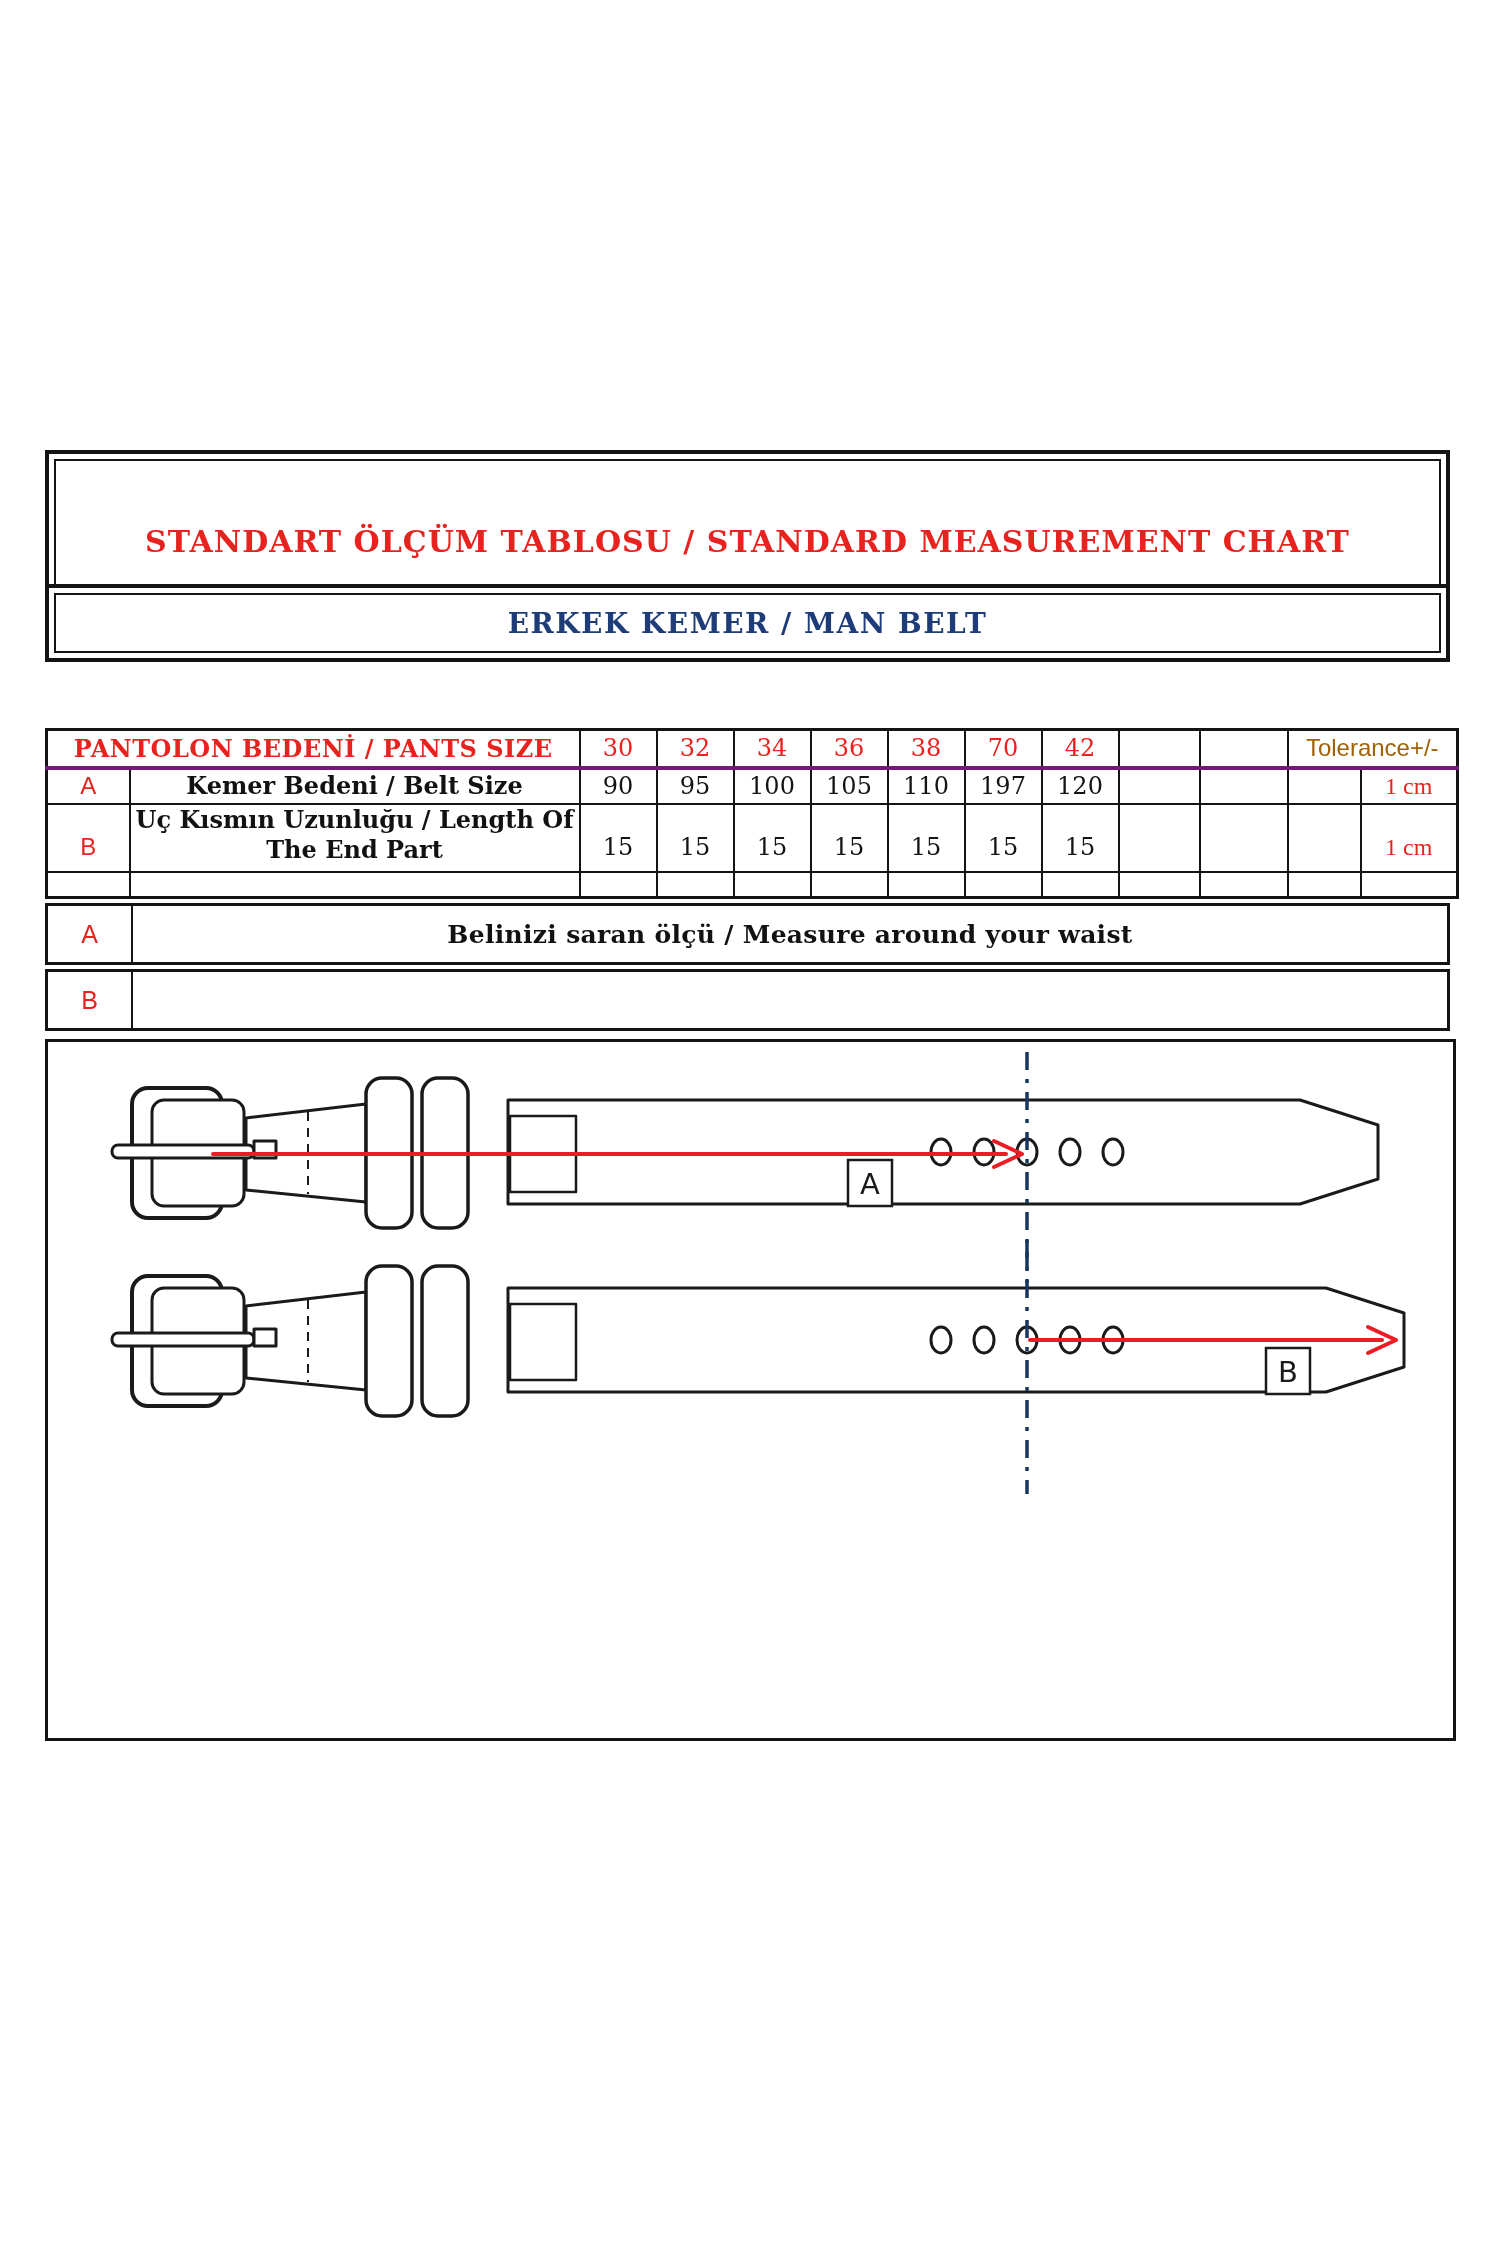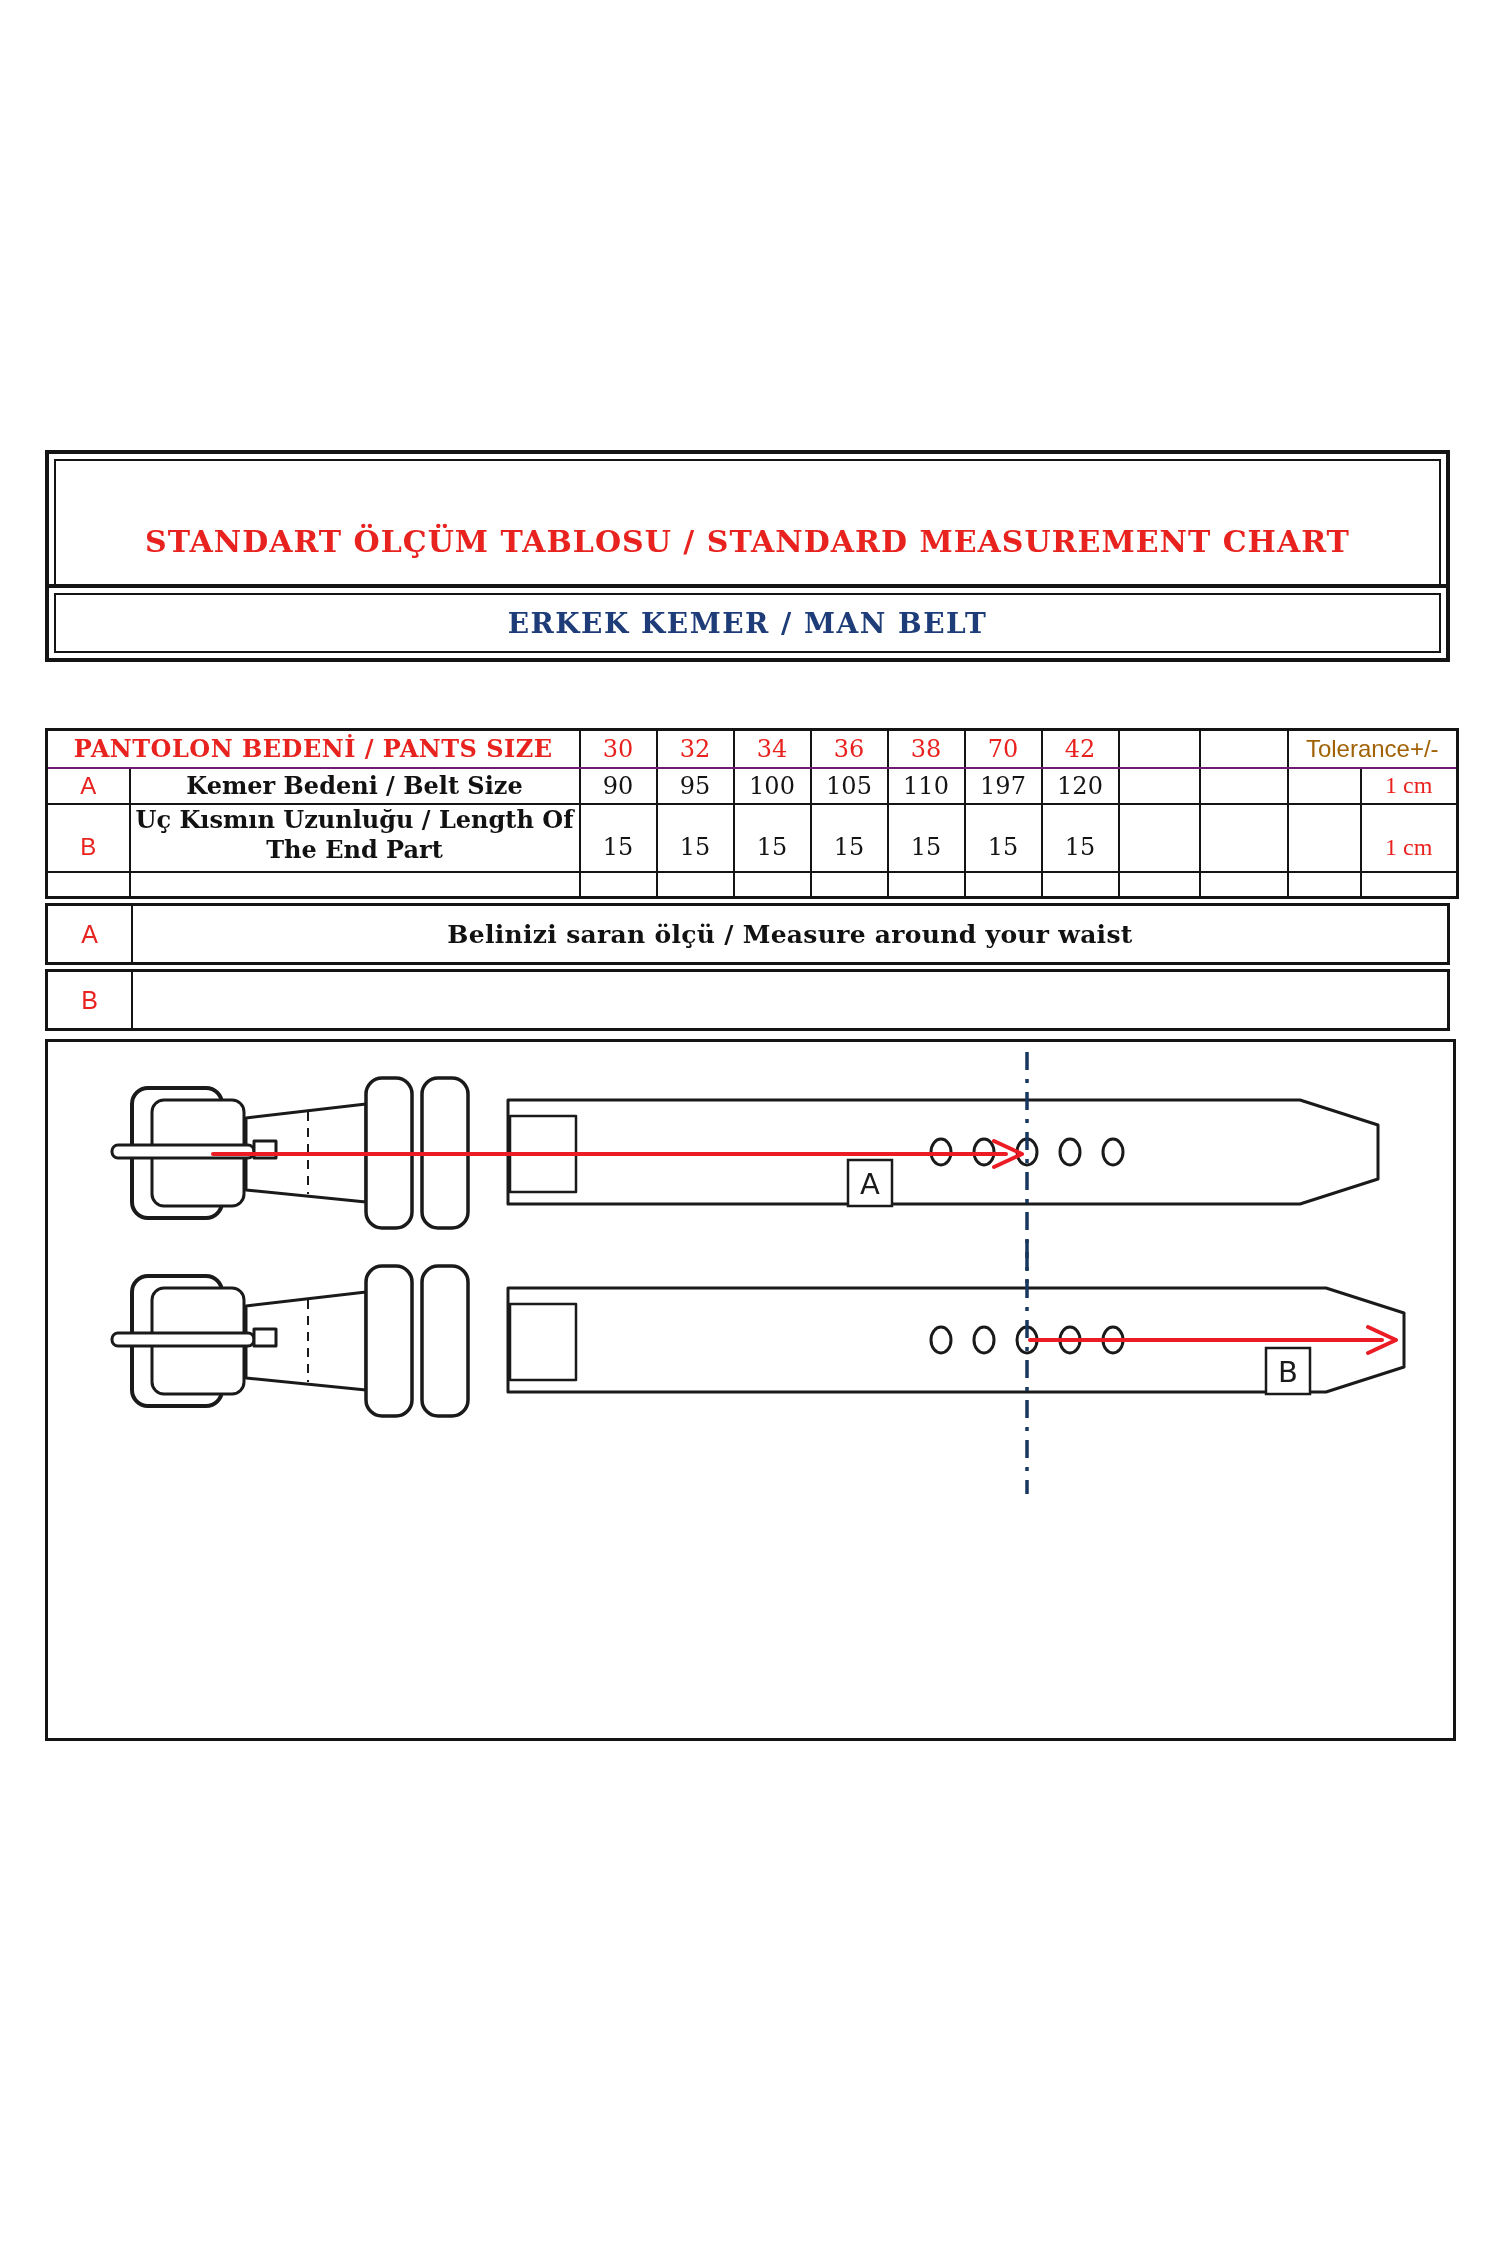--- a/index.html
+++ b/index.html
@@ -28,21 +28,21 @@
 
   
   table.size-table{
     border-collapse:collapse;table-layout:fixed;width:1411px;
     border:3px solid #141414;background:#fff;
   }
   table.size-table td{
     border:2px solid #141414;padding:0;text-align:center;vertical-align:middle;
     font-size:24px;overflow:hidden;
   }
-  tr.hdr-row td{border-bottom:2px solid #701a75;}
+  tr.hdr-row td{border-bottom:4px solid #701a75;}
   td.hdr-label{
     font-weight:bold;color:#e8231f;font-size:25px;letter-spacing:0.5px;
   }
   td.size-cell{color:#e8231f;}
   td.tol-hdr{
     font-family:"Liberation Sans",sans-serif;font-size:21px;color:#a16207;
     text-align:center;white-space:nowrap;
   }
   td.key-cell{color:#e8231f;font-family:"Liberation Sans",sans-serif;font-size:25px;}
   td.label-cell{

